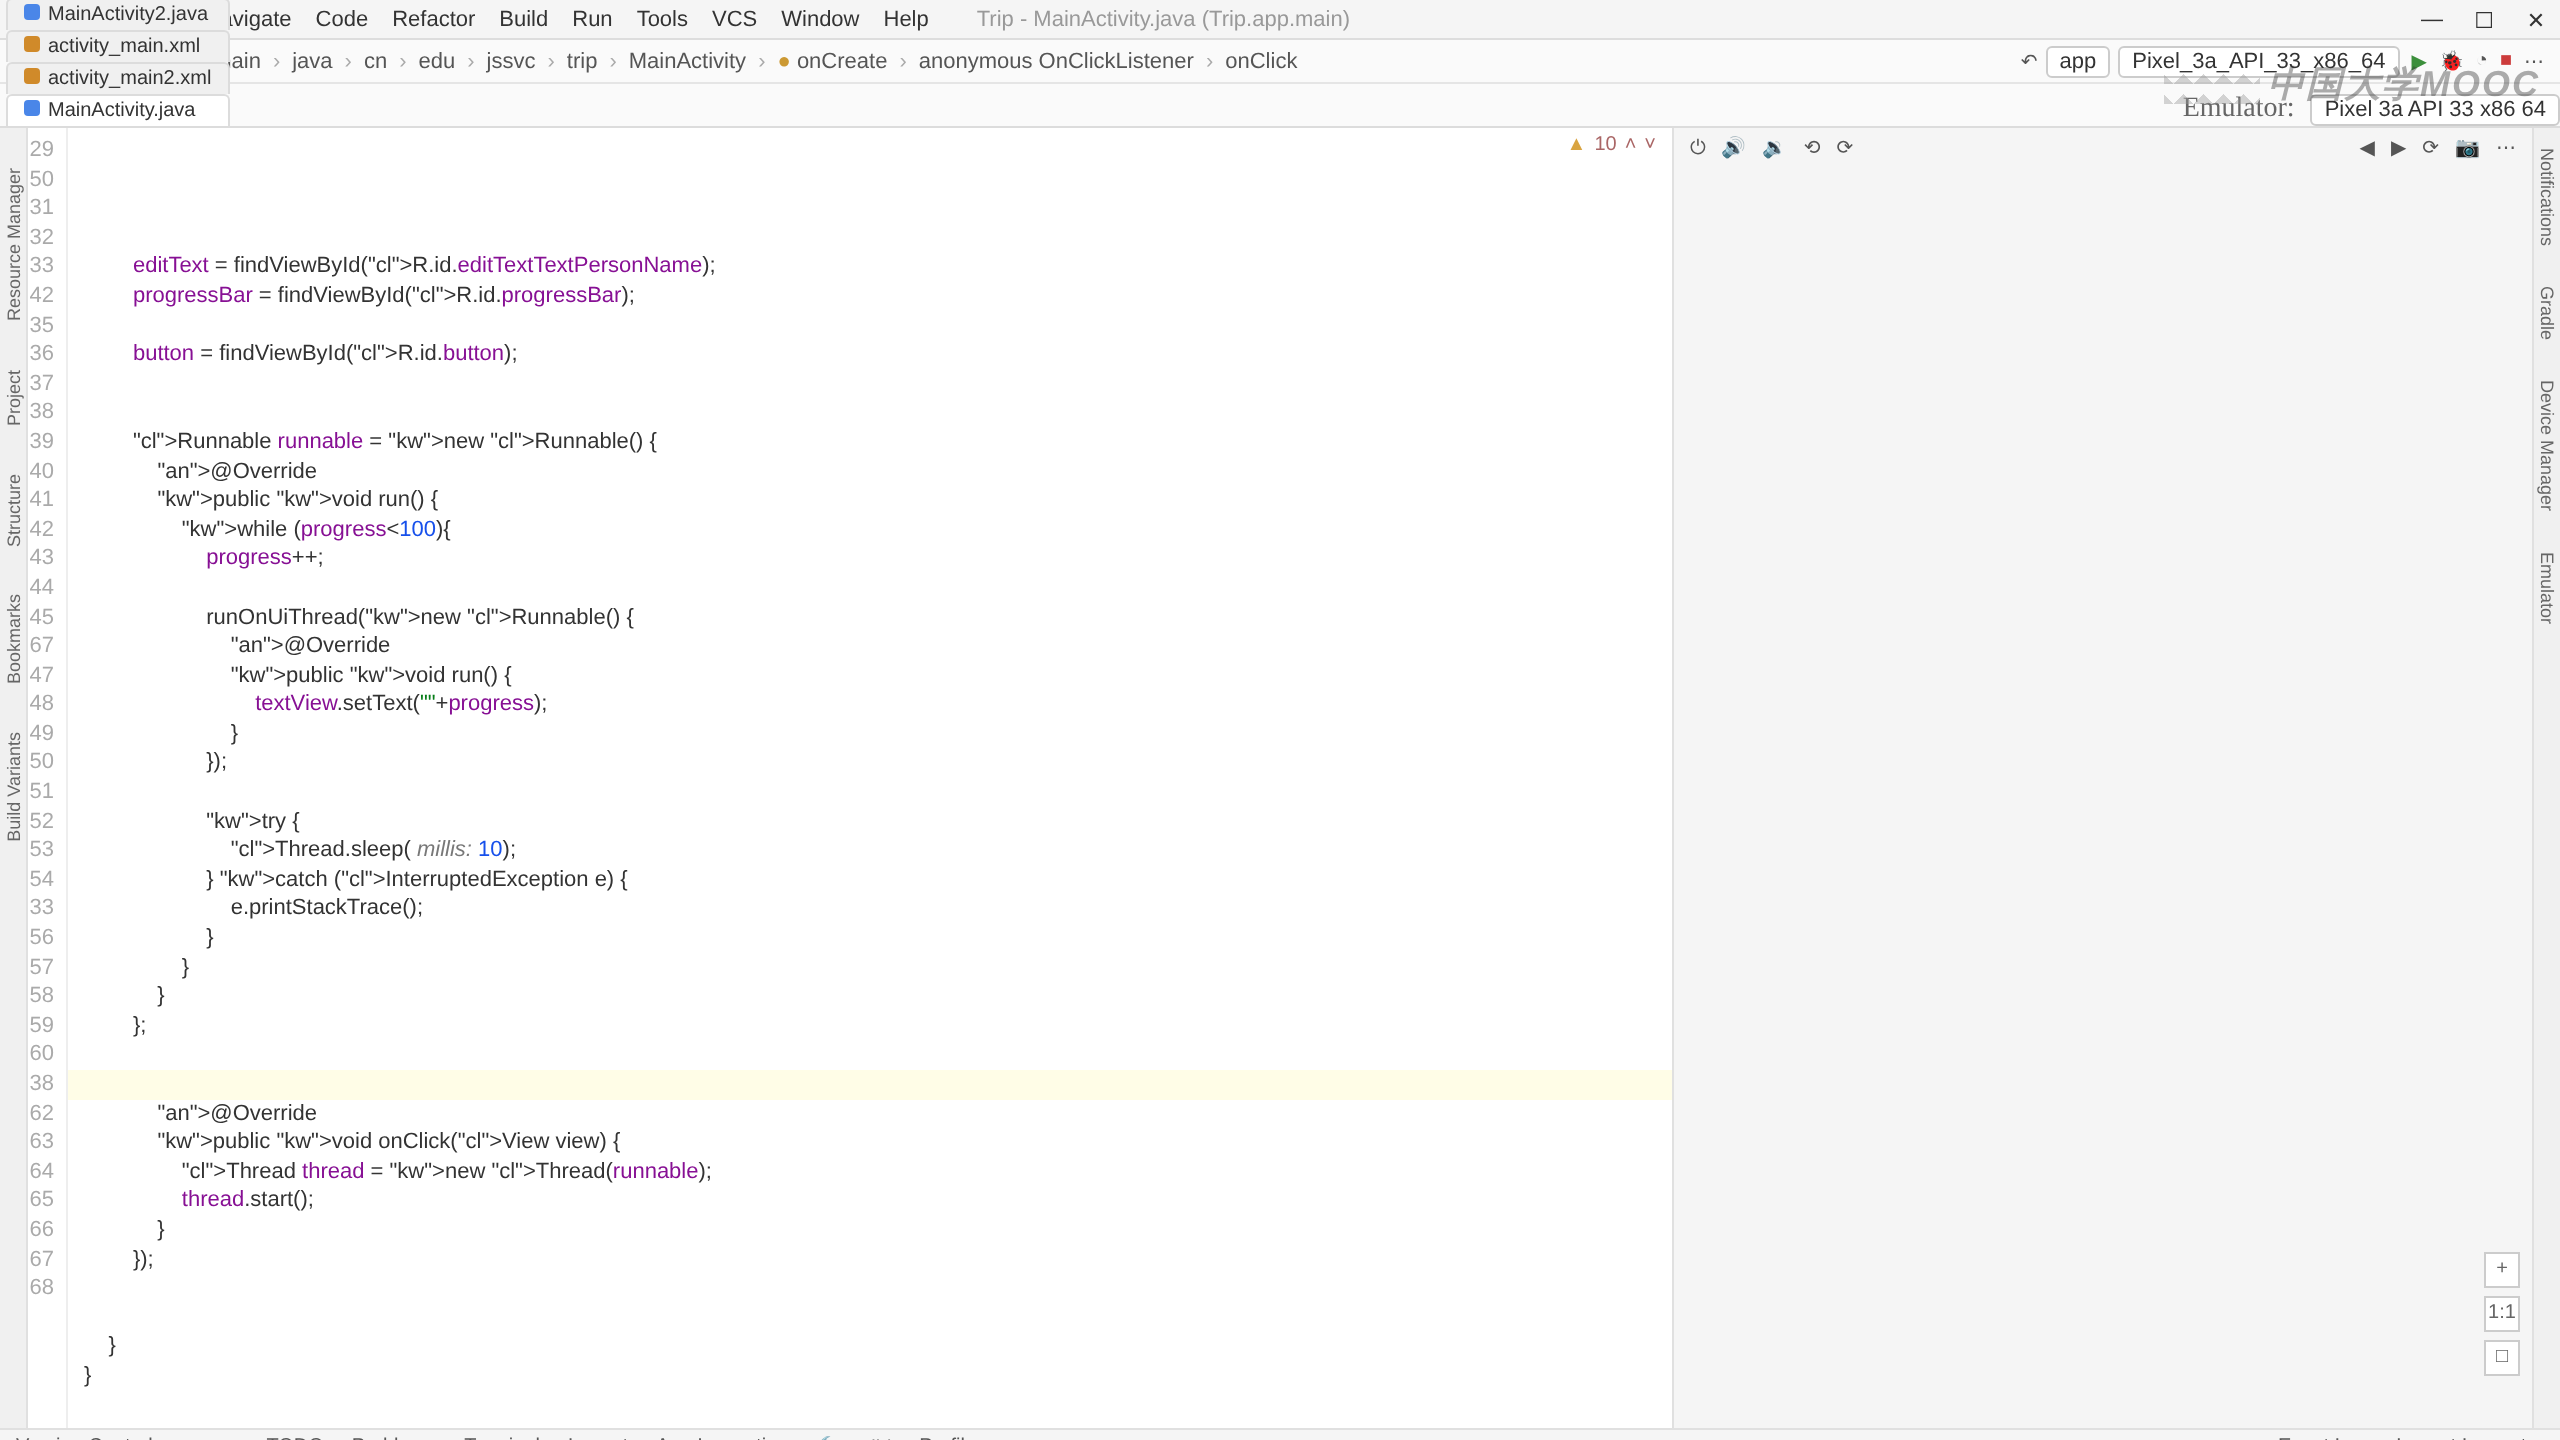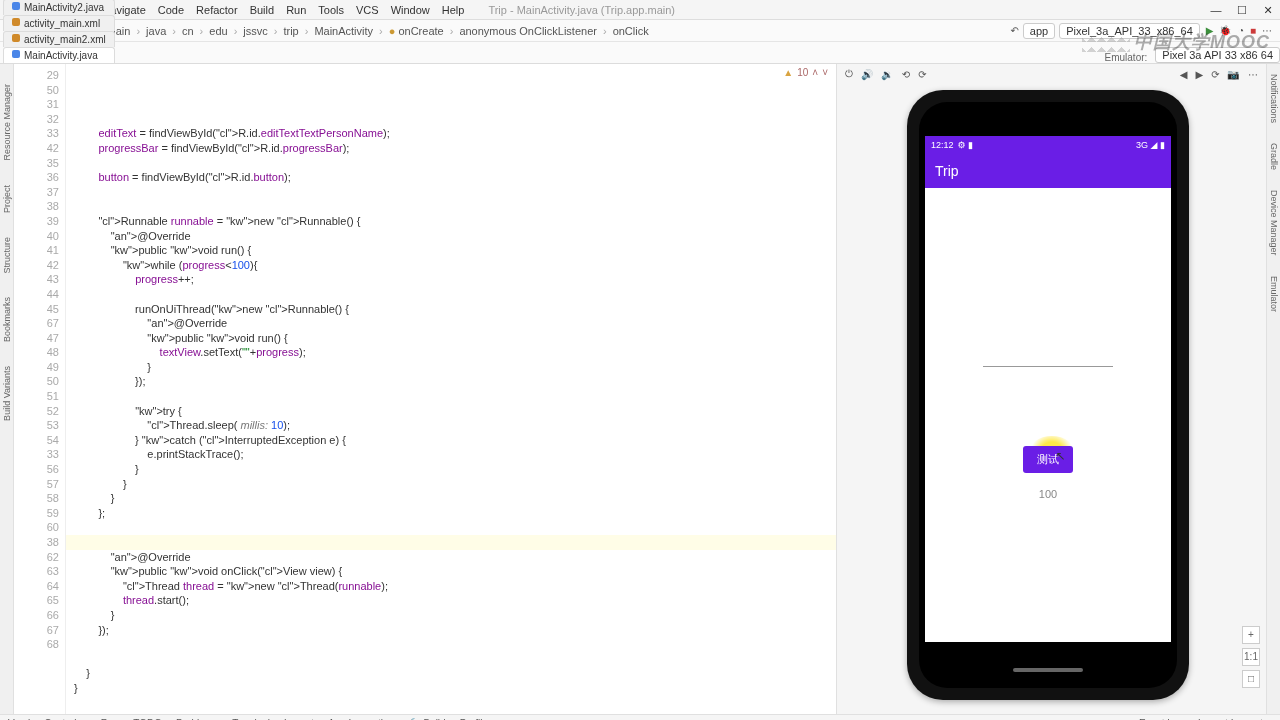--- a/index.html
+++ b/index.html
@@ -20,31 +20,31 @@
 .navtool { margin-left: 6px; font-size: 10px; color: #555; }
 .pill { border: 1px solid #ccc; border-radius: 3px; padding: 1px 6px; margin-left: 4px; background: #fff; }
 
 
 .tabsrow { height: 22px; background: #fafafa; display: flex; align-items: flex-end; border-bottom: 1px solid #dcdcdc; }
 .tab { padding: 2px 8px; border: 1px solid #dcdcdc; border-bottom: none; margin-left: 3px; background: #f0f0f0; border-radius: 3px 3px 0 0; display: flex; gap: 4px; font-size: 10px; }
 .tab.active { background: #fff; }
 .tab .ficon { width: 8px; height: 8px; border-radius: 2px; background: #4a86e8; display:inline-block; }
 .tab .ficon.x { background: #d08a2a; }
 .tabsrow .tabspacer { flex: 1; }
-.emu-label { margin-right: 4px; color: #666; font-size: 10px; }
+.emu-label { margin-right: 4px; color: #666; font-size: 14px; font-family: Liberation Serif, serif; }
 
 
 .main { display: flex; height: 650px; }
 
 
 .lstrip { width: 14px; background: #f0f0f0; border-right: 1px solid #e0e0e0; display: flex; flex-direction: column; align-items: center; gap: 24px; padding-top: 20px; }
 .lstrip .vtxt { writing-mode: vertical-rl; transform: rotate(180deg); font-size: 9px; color: #666; }
 
 
-.gutter { width: 52px; background: #fff; border-right: 1px solid #eee; text-align: right; padding: 4px 6px 0 0; color: #aaa; font-family: Consolas, monospace; font-size: 11px; line-height: 14.6px; position: relative; }
+.gutter { width: 20px; background: #fff; border-right: 1px solid #eee; text-align: right; padding: 4px 6px 0 0; color: #aaa; font-family: Consolas, monospace; font-size: 11px; line-height: 14.6px; position: relative; }
 .gutter .gi { display:block; height:14.6px; }
 
 
 .code { flex: 1; background: #fff; font-family: Consolas, monospace; font-size: 11px; line-height: 14.6px; padding: 4px 0 0 8px; white-space: pre; position: relative; overflow: hidden; }
 .st { color: #067d17; }
 .nm { color: #1750eb; }
 .pm { color: #787878; font-style: italic; }
 .fd { color: #871094; }
 .warnbox { position: absolute; right: 8px; top: 2px; color: #a66; font-size: 10px; display:flex; align-items:center; gap:4px;}
 .hl-line { position:absolute; left:0; right:0; height:14.6px; background:#fffde7; }
@@ -206,42 +206,20 @@
       <span>🔉</span>
       <span>⟲</span>
       <span>⟳</span>
       <span style="flex:1"></span>
       <span>◀</span>
       <span>▶</span>
       <span>⟳</span>
       <span>📷</span>
       <span>⋯</span>
     </div>
-    <div class="phone">
-      <div class="phone-inner">
-        <div class="screen">
-          <div class="statusbar">
-            <span>12:12</span>
-            <span style="margin-left:4px">⚙ ▮</span>
-            <span class="r">3G ◢ ▮</span>
-          </div>
-          <div class="appbar">
-            <span>Trip</span>
-          </div>
-          <div class="appbody">
-            <div class="editline"></div>
-            <div class="highlight-circ"></div>
-            <div class="btn">测试</div>
-            <div class="cursor">↖</div>
-            <div class="counter">100</div>
-          </div>
-        </div>
-        <div class="navpill"></div>
-      </div>
-    </div>
     <div class="zoomctl">
       <div>+</div>
       <div>1:1</div>
       <div>□</div>
     </div>
   </div>
 
   <div class="rstrip">
     <span class="vtxt">Notifications</span>
     <span class="vtxt">Gradle</span>

